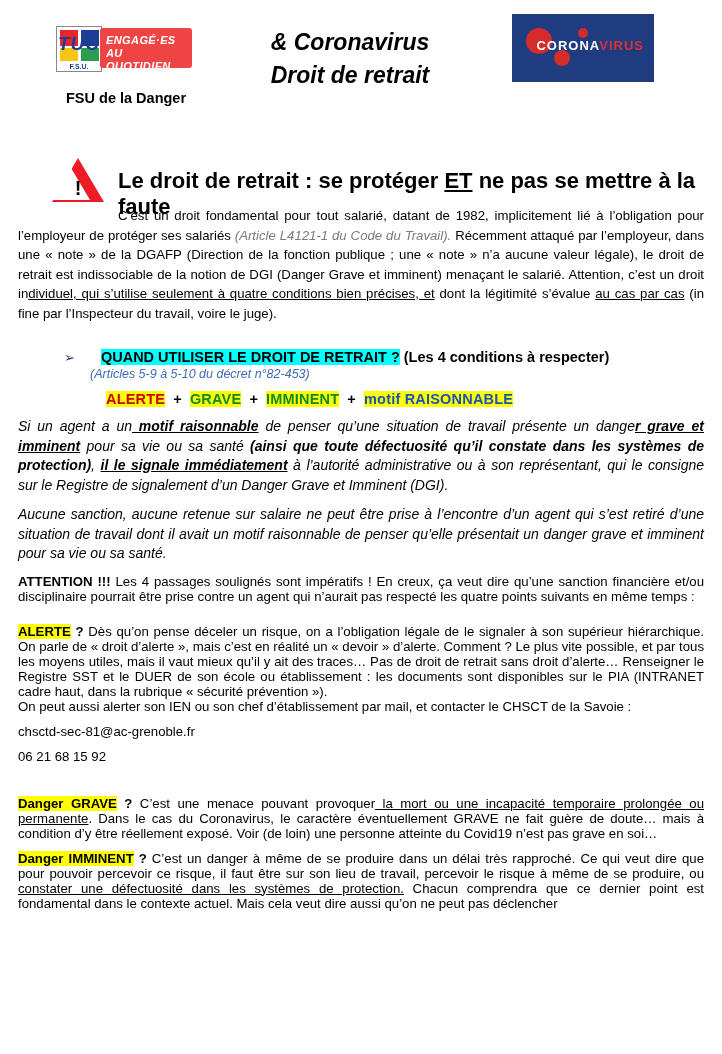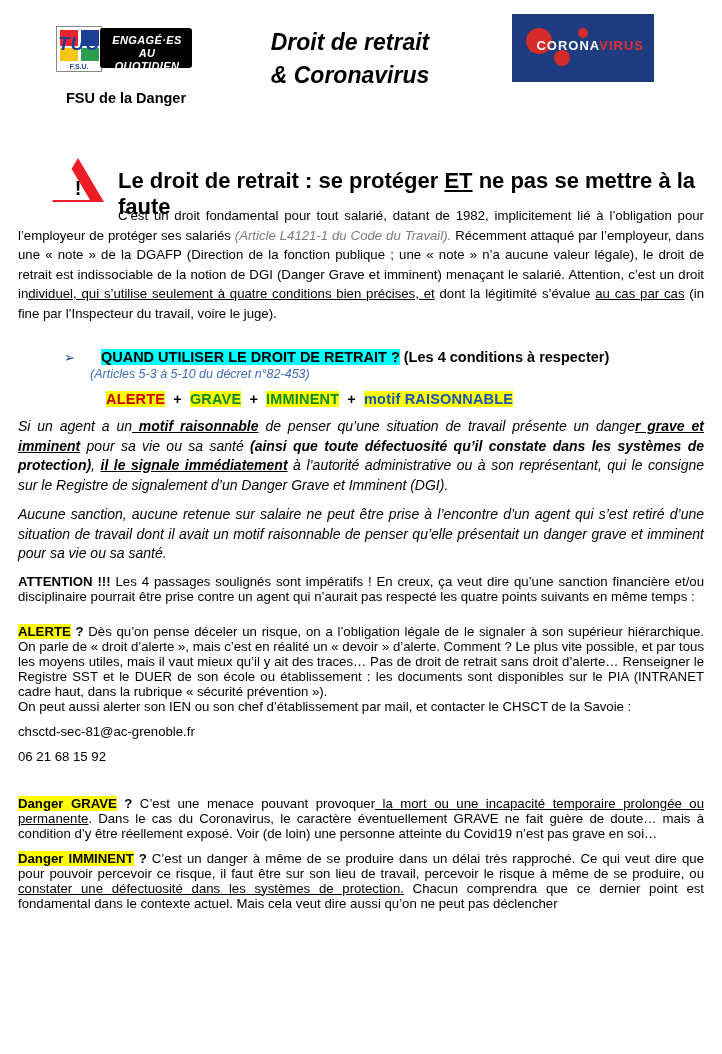--- a/index.html
+++ b/index.html
@@ -73,31 +73,30 @@
     left: 0; bottom: 1px; width: 44px;
     text-align: center;
     font-size: 7px;
     font-weight: bold;
     color: #1c3f94;
   }
   .logo-fsu .engage {
     position: absolute;
     left: 48px; top: 2px;
     width: 92px; height: 40px;
-    background: #000000;
+    background: #ef4444;
     color: #ffffff;
     border-radius: 3px;
     font-weight: bold;
     font-size: 11px;
     font-style: italic;
     line-height: 13px;
     padding: 6px 4px 0 6px;
     box-sizing: border-box;
     letter-spacing: .4px;
-    text-align: center;
   }
   .fsu-savoie {
     position: absolute;
     left: 66px;
     top: 90px;
     font-weight: bold;
     font-size: 14.5px;
   }
   .doc-title {
     position: absolute;
@@ -276,22 +275,22 @@
       </div>
       <div class="engage">
         <div>ENGAGÉ·ES</div>
         <div>AU QUOTIDIEN</div>
       </div>
     </div>
 
     <div class="fsu-savoie">FSU de la Danger</div>
 
     <div class="doc-title">
+      <div>&amp; Coronavirus</div>
       <div>Droit de retrait</div>
-      <div>&amp; Coronavirus</div>
     </div>
 
     <div class="corona-logo">
       <div class="virus v1"></div>
       <div class="virus v2"></div>
       <div class="virus v3"></div>
       <div class="txt">
         <span class="a">CORONA</span><span class="b">VIRUS</span>
       </div>
     </div>
@@ -307,21 +306,21 @@
   </div>
 
   <div class="content">
 
     <p class="just intro"><span>C’est un droit fondamental pour tout salarié, datant de 1982, implicitement lié à l’obligation pour l’employeur de protéger ses salariés </span><span class="grey-ital">(Article L4121-1 du Code du Travail).</span><span> Récemment attaqué par l’employeur, dans une « note » de la DGAFP (Direction de la fonction publique ; une « note » n’a aucune valeur légale), le droit de retrait est indissociable de la notion de DGI (Danger Grave et imminent) menaçant le salarié. Attention, c’est un droit in</span><u>dividuel, qui s’utilise se</u><u>ulement à quatre conditions bien précises, et</u><span> dont la légitimité s’évalue </span><u>au cas par cas</u><span> (in fine par l’Inspecteur du travail, voire le juge).</span></p>
 
     <div class="bullet-row">
       <span class="bullet-arrow">➢</span>
       <span class="bullet-title"><span class="hl-cyan">QUAND UTILISER LE DROIT DE RETRAIT ?</span><span> (Les 4 conditions à respecter)</span></span>
     </div>
-    <div class="bullet-sub">(Articles 5-3 à 5-10 du décret n°82-453)</div>
+    <div class="bullet-sub">(Articles 5-9 à 5-10 du décret n°82-453)</div>
 
     <div class="cond-row">
       <span class="hl-yellow red">ALERTE</span><span class="plus">+</span><span class="hl-yellow green">GRAVE</span><span class="plus">+</span><span class="hl-yellow green">IMMINENT</span><span class="plus">+</span><span class="hl-yellow blue">motif RAISONNABLE</span>
     </div>
 
     <p class="ital"><span>Si un agent a un</span><b><u> motif raisonnable</u></b><span> de penser qu’une situation de travail présente un dange</span><b><u>r grave et imminent</u></b><span> pour sa vie ou sa santé </span><b>(ainsi que toute défectuosité qu’il constate dans les systèmes de protection)</b><span>, </span><b><u>il le signale immédiatement</u></b><span> à l’autorité administrative ou à son représentant, qui le consigne sur le Registre de signalement d’un Danger Grave et Imminent (DGI).</span></p>
 
     <p class="ital">Aucune sanction, aucune retenue sur salaire ne peut être prise à l’encontre d’un agent qui s’est retiré d’une situation de travail dont il avait un motif raisonnable de penser qu’elle présentait un danger grave et imminent pour sa vie ou sa santé.</p>
 
     <p class="blk"><b>ATTENTION !!!</b><span> Les 4 passages soulignés sont impératifs ! En creux, ça veut dire qu’une sanction financière et/ou disciplinaire pourrait être prise contre un agent qui n’aurait pas respecté les quatre points suivants en même temps :</span></p>

